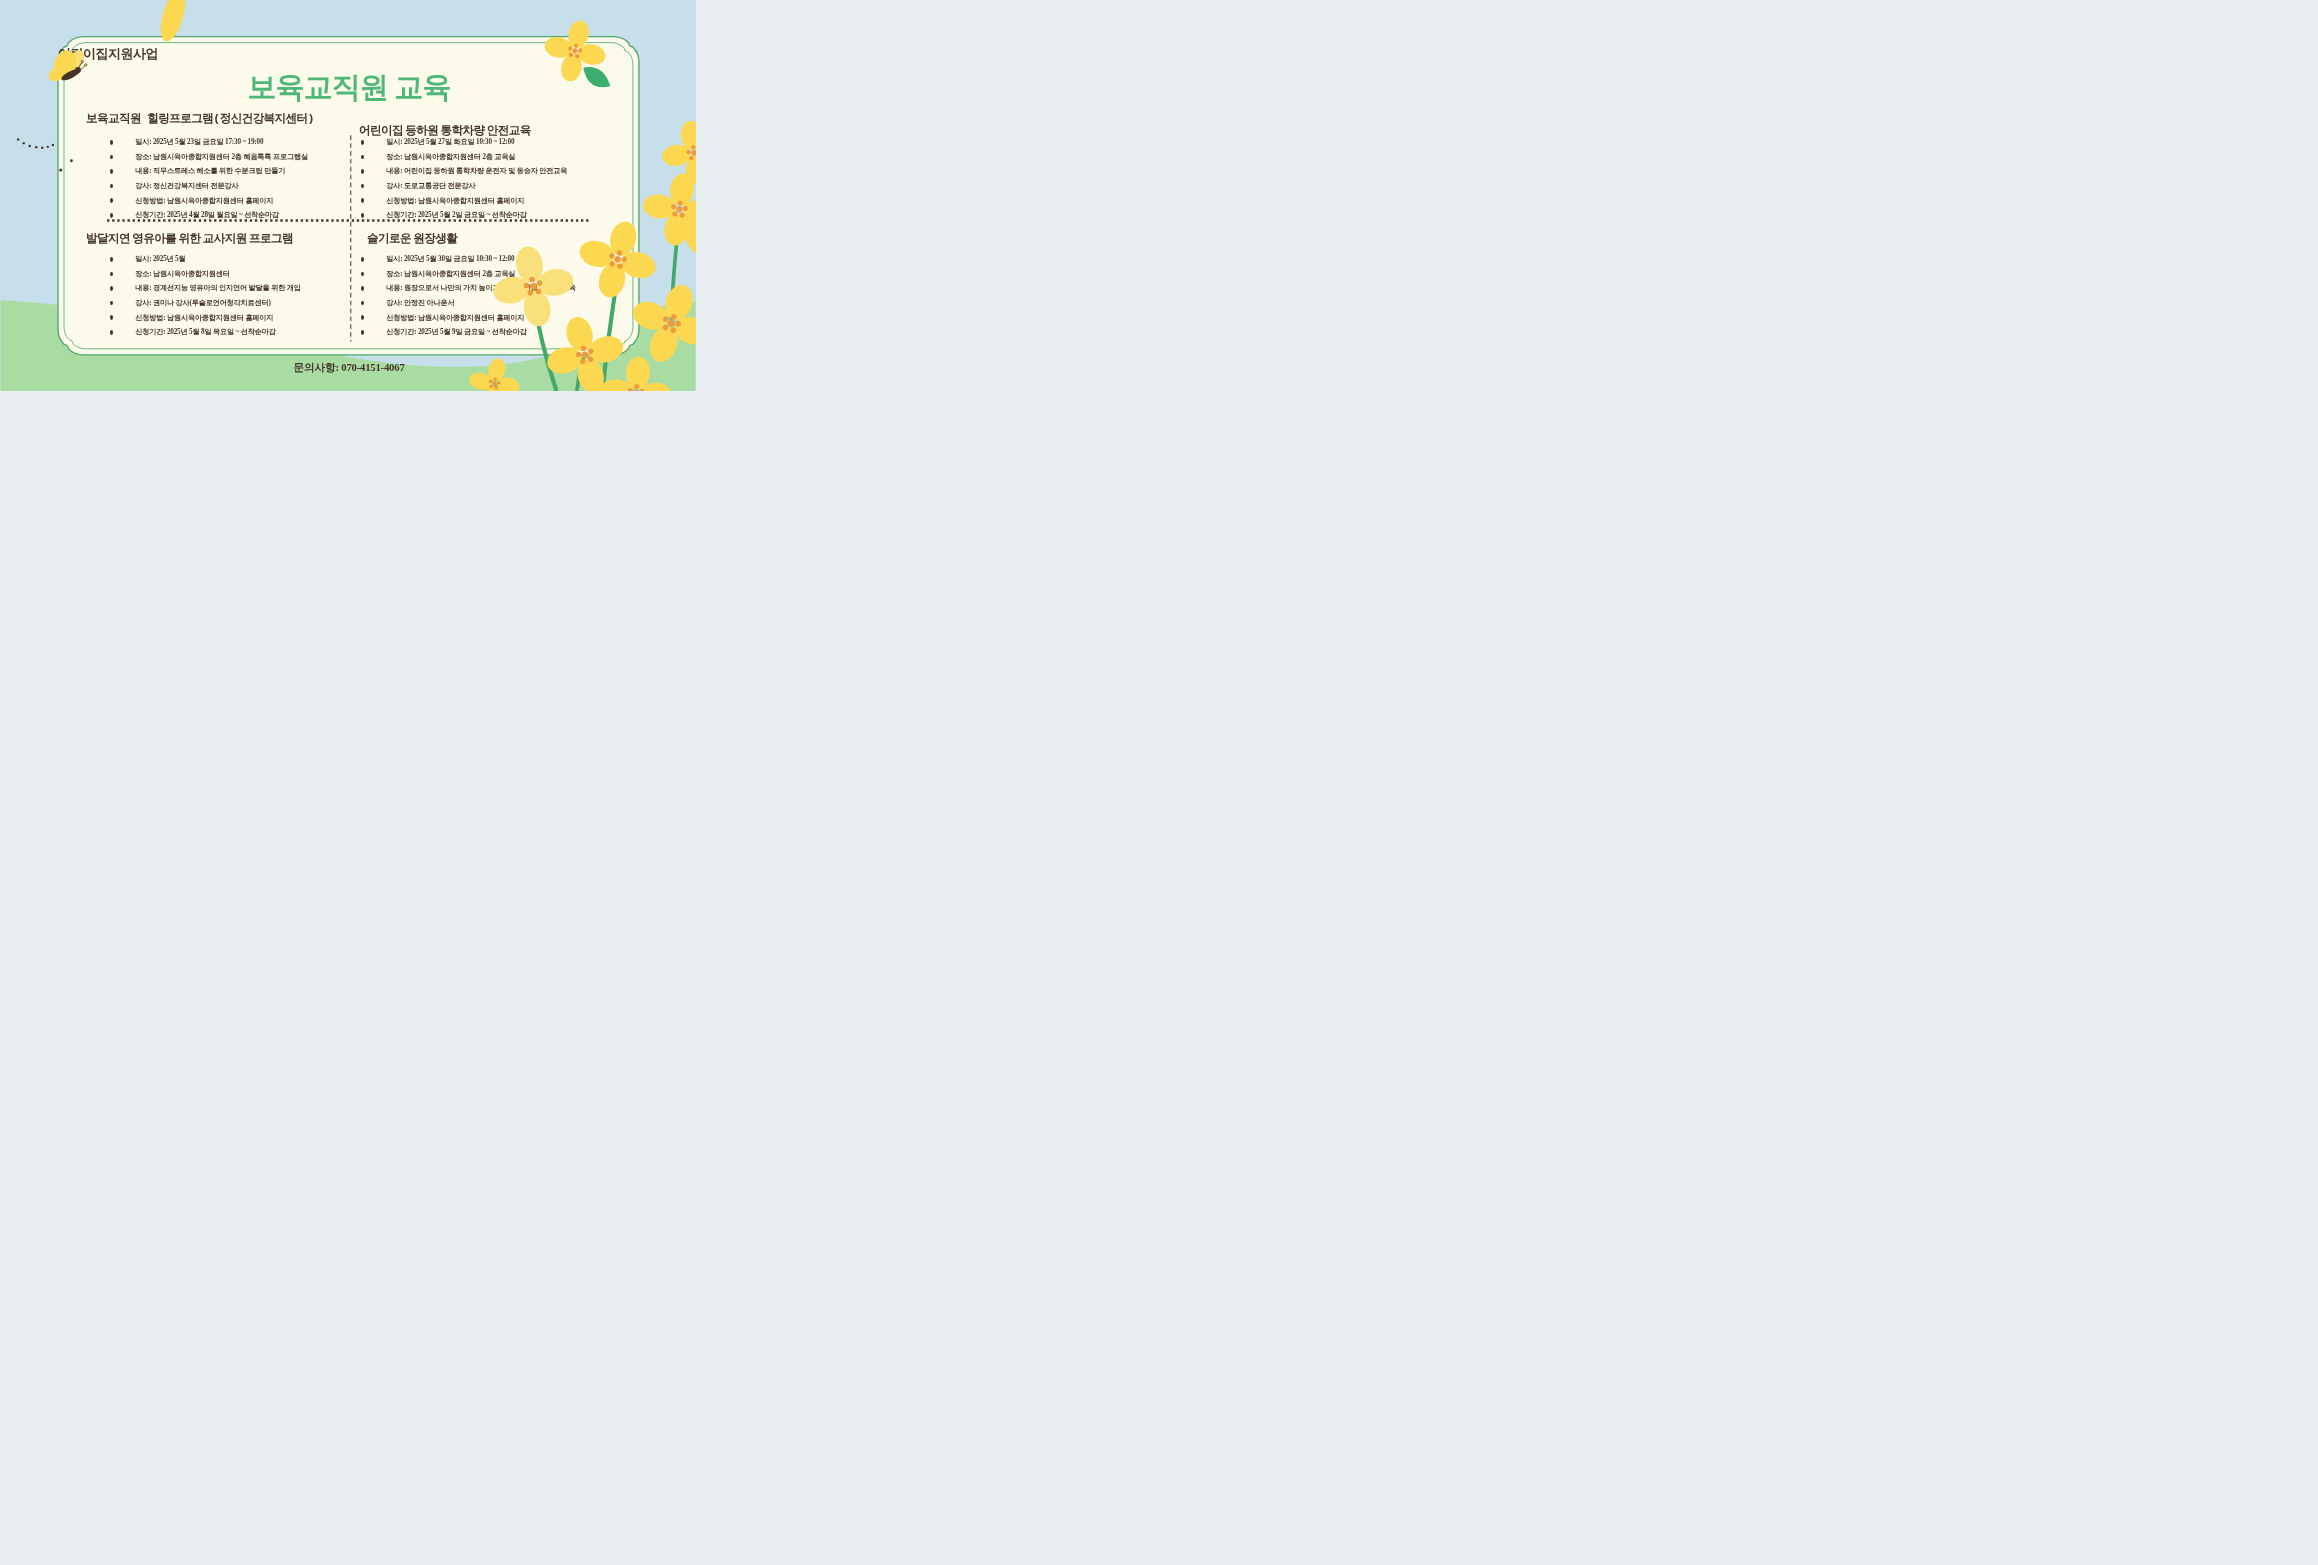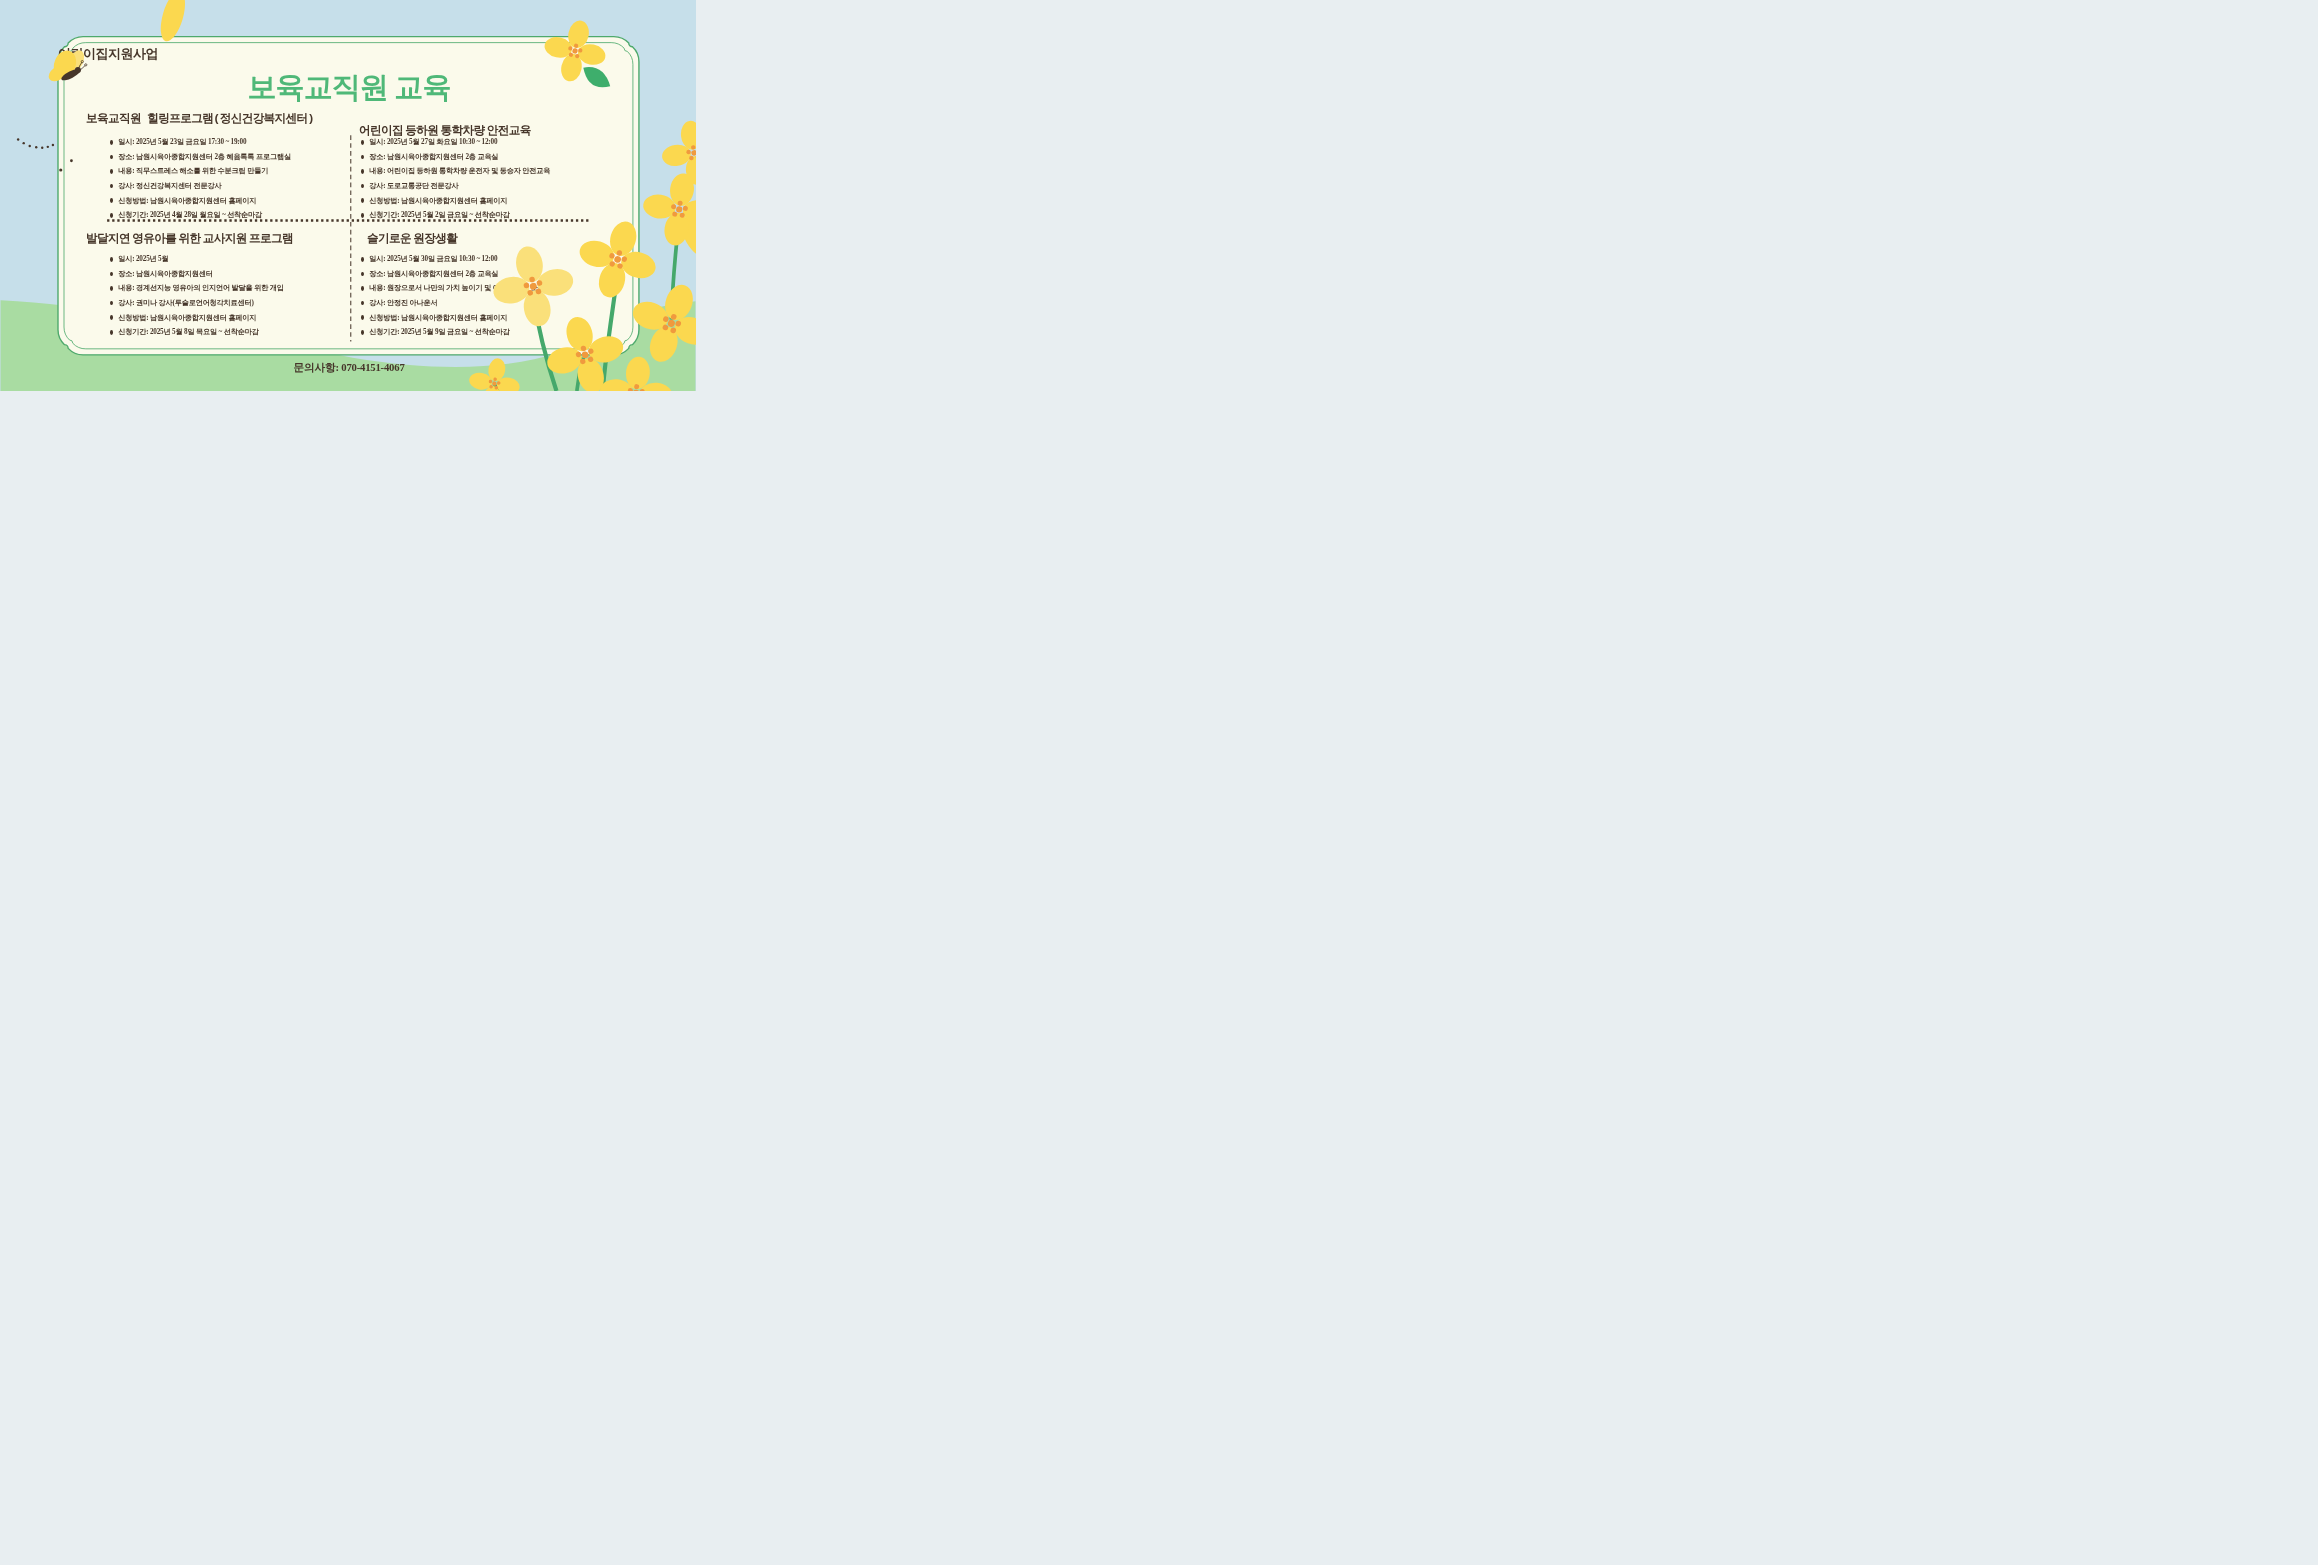--- a/index.html
+++ b/index.html
@@ -18,21 +18,21 @@
   .sec-head{font-size:11.6px; letter-spacing:-0.6px;}
   .h1{top:111px; left:86px;font-family:Liberation Mono, monospace;}
   .h2{top:123px; left:359px;}
   .h3{top:231px; left:86px;}
   .h4{top:231px; left:367px;}
   .blist{position:absolute; z-index:10; display:flex; flex-direction:column;}
   .l1{top:135px; left:110px;}
   .l2{top:135px; left:361px;}
   .l3{top:252px; left:110px;justify-content:space-between;}
   .l4{top:252px; left:361px;}
-  .li{height:14.6px; display:flex; align-items:center; gap:5px; font-weight:700; font-size:7.2px; letter-spacing:-0.2px; white-space:nowrap;}
+  .li{height:14.6px; display:flex; align-items:center; gap:22px; font-weight:700; font-size:7.2px; letter-spacing:-0.2px; white-space:nowrap;}
   .dot{flex:0 0 auto; width:3.2px; height:4.6px; border-radius:50%; background:var(--c-text,#46362A);}
   .contact{top:361px; left:58px; width:582px; text-align:center; font-size:10.7px; letter-spacing:-0.2px;}
 </style>
 </head>
 <body>
 
 <div class="poster">
 
   <svg class="layer-bg" width="696" height="391" viewBox="0 0 1500 844">
     <path d="M0,648 C260,662 480,716 760,772 C1000,812 1180,790 1290,722 C1350,680 1400,662 1500,650 L1500,844 L0,844 Z" style="fill:var(--c-grass,#A9DCA2)"></path>

